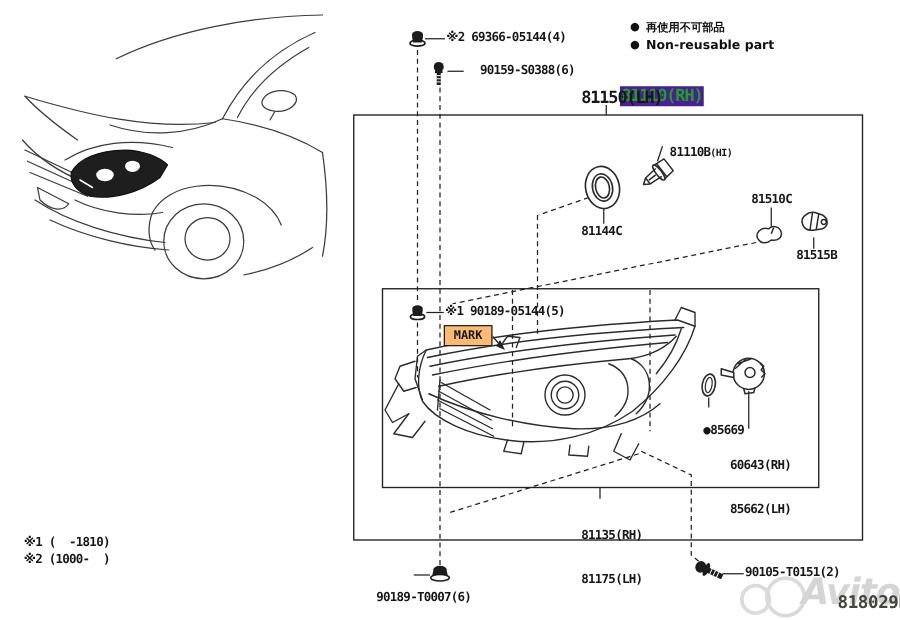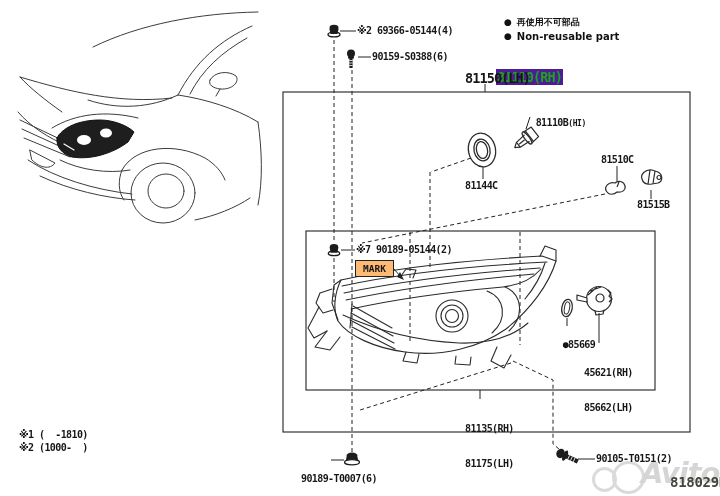--- a/index.html
+++ b/index.html
@@ -212,44 +212,44 @@
       <span class="legend-bullet">●</span>
       <span class="legend-jp">再使用不可部品</span>
     </div>
     <div class="legend-row">
       <span class="legend-bullet">●</span>
       <span class="legend-en">Non-reusable part</span>
     </div>
   </div>
 
   <div class="lbl" style="left:357px;top:25px;">※2 69366-05144(4)</div>
-  <div class="lbl" style="left:372px;top:51px;">90159-S0388(6)</div>
+  <div class="lbl" style="left:384px;top:51px;">90159-S0388(6)</div>
 
   <div class="lbl lbl-lg" style="left:467px;top:58px;">
     <span class="hl">81110(RH)</span>
   </div>
   <div class="lbl lbl-lg" style="left:465px;top:72px;">81150(LH)</div>
 
   <div class="lbl" style="left:514px;top:105px;">
     <span>81110B</span><span class="suffix">(HI)</span>
   </div>
 
   <div class="lbl" style="left:465px;top:180px;">81144C</div>
   <div class="lbl" style="left:601px;top:154px;">81510C</div>
   <div class="lbl" style="left:637px;top:199px;">81515B</div>
-  <div class="lbl" style="left:356px;top:244px;">※7 90189-05144(2)</div>
+  <div class="lbl" style="left:356px;top:244px;">※1 90189-05144(5)</div>
 
   <div class="markbox">MARK</div>
 
   <div class="lbl" style="left:541px;top:327px;">
     <span>●</span><span>85669</span>
   </div>
 
   <div class="lbl" style="left:584px;top:344px;">
-    <div>45621(RH)</div>
+    <div>60643(RH)</div>
     <div>85662(LH)</div>
   </div>
 
   <div class="lbl" style="left:465px;top:400px;">
     <div>81135(RH)</div>
     <div>81175(LH)</div>
   </div>
 
   <div class="lbl" style="left:266px;top:473px;margin-left:35px;">90189-T0007(6)</div>
   <div class="lbl" style="left:596px;top:453px;">90105-T0151(2)</div>

